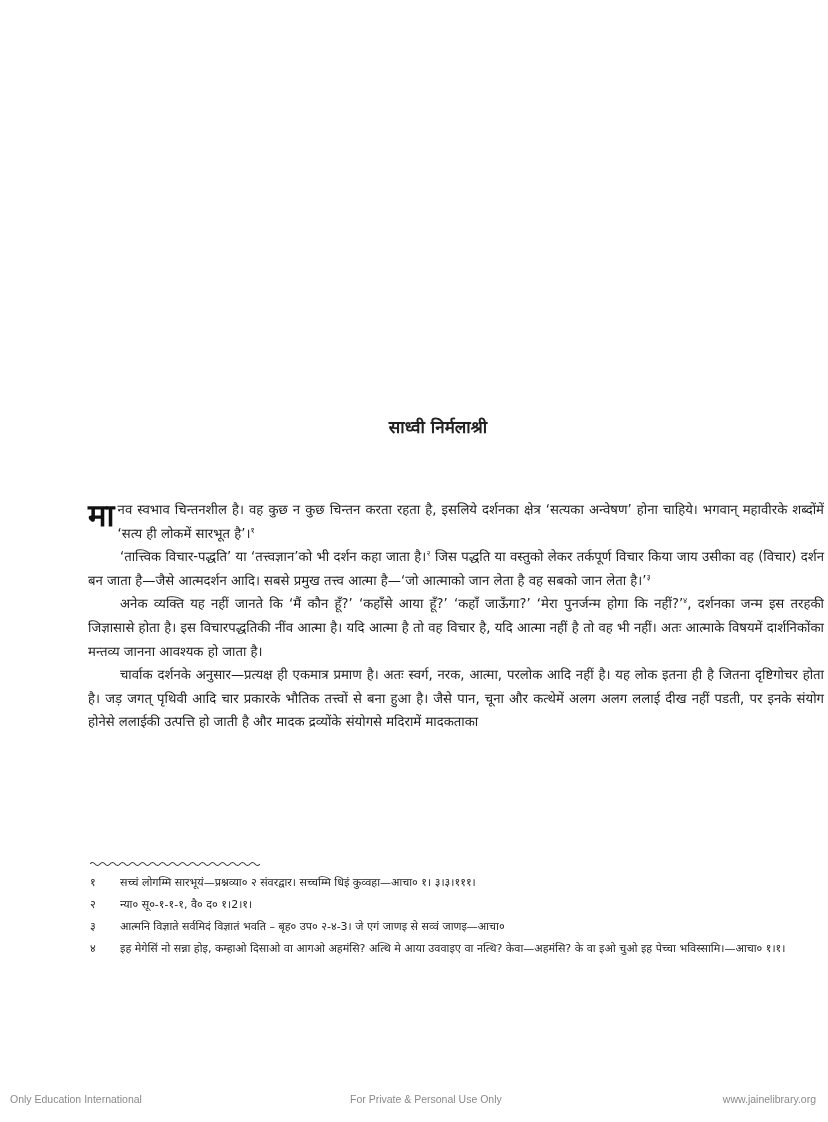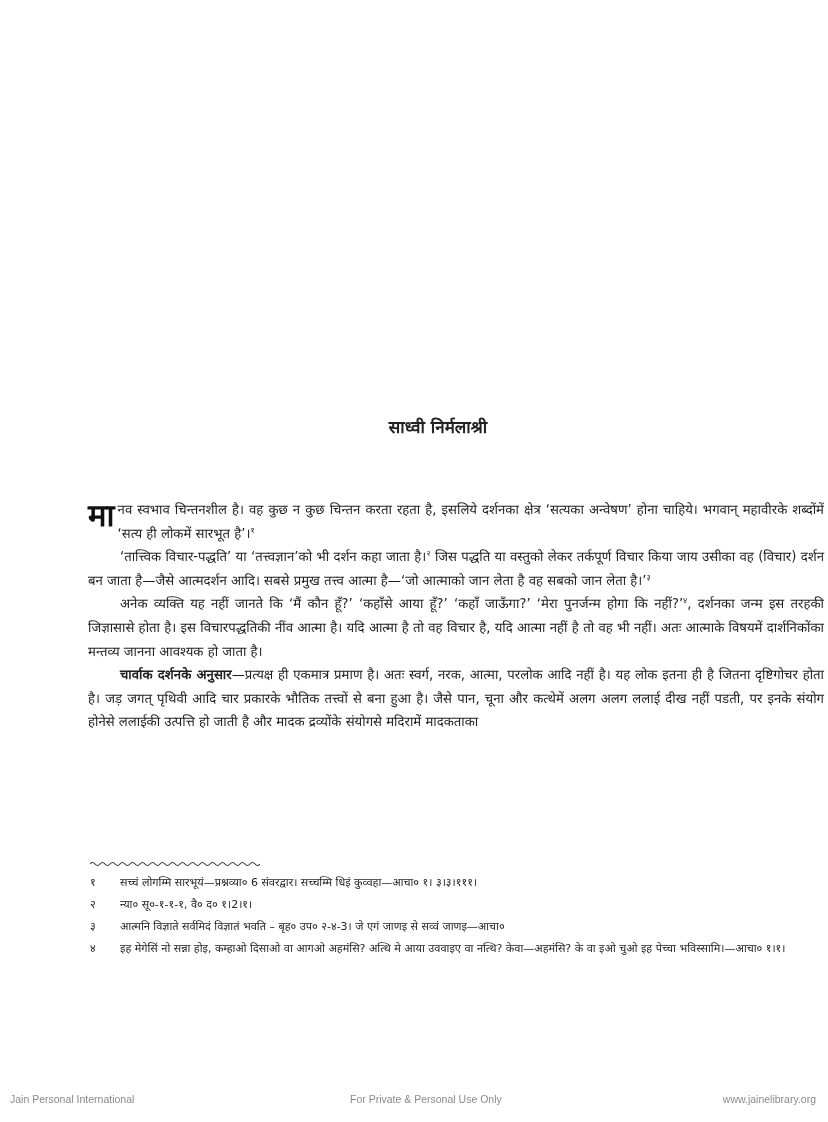--- a/index.html
+++ b/index.html
@@ -64,21 +64,21 @@
     .dropcap {
       float: left;
       font-size: 31px;
       font-weight: bold;
       line-height: 30px;
       margin-top: 2px;
       margin-right: 3px;
       color: #111;
     }
     .bold-lead {
-      font-weight: bold;
+      font-weight: normal;
     }
     .sup {
       font-size: 8px;
       vertical-align: super;
       line-height: 0;
     }
     .footnote-rule {
       position: absolute;
       top: 860px;
       left: 90px;
@@ -142,35 +142,35 @@
     </p>
   </div>
 
   <svg class="footnote-rule" viewBox="0 0 170 8" preserveAspectRatio="none">
     <path d="M0 4 Q 2.5 1 5 4 T 10 4 T 15 4 T 20 4 T 25 4 T 30 4 T 35 4 T 40 4 T 45 4 T 50 4 T 55 4 T 60 4 T 65 4 T 70 4 T 75 4 T 80 4 T 85 4 T 90 4 T 95 4 T 100 4 T 105 4 T 110 4 T 115 4 T 120 4 T 125 4 T 130 4 T 135 4 T 140 4 T 145 4 T 150 4 T 155 4 T 160 4 T 165 4 T 170 4" fill="none" stroke="#333" stroke-width="1.1"></path>
   </svg>
 
   <div class="footnotes">
     <div class="fn">
       <span class="fn-num">१</span>
-      <span class="fn-text">सच्चं लोगम्मि सारभूयं—प्रश्नव्या० 6 संवरद्वार। सच्चम्मि धिइं कुव्वहा—आचा० १। ३।३।१११।</span>
+      <span class="fn-text">सच्चं लोगम्मि सारभूयं—प्रश्नव्या० २ संवरद्वार। सच्चम्मि धिइं कुव्वहा—आचा० १। ३।३।१११।</span>
     </div>
     <div class="fn">
       <span class="fn-num">२</span>
       <span class="fn-text">न्या० सू०-१-१-१, वै० द० १।2।१।</span>
     </div>
     <div class="fn">
       <span class="fn-num">३</span>
       <span class="fn-text">आत्मनि विज्ञाते सर्वमिदं विज्ञातं भवति – बृह० उप० २-४-3। जे एगं जाणइ से सव्वं जाणइ—आचा०</span>
     </div>
     <div class="fn">
       <span class="fn-num">४</span>
       <span class="fn-text">इह मेगेसिं नो सन्ना होइ, कम्हाओ दिसाओ वा आगओ अहमंसि? अत्थि मे आया उववाइए वा नत्थि? केवा—अहमंसि? के वा इओ चुओ इह पेच्चा भविस्सामि।—आचा० १।१।</span>
     </div>
   </div>
 
   <div class="footer">
-    <span class="left">Jain Personal International</span>
+    <span class="left">Only Education International</span>
     <span class="center">For Private &amp; Personal Use Only</span>
     <span class="right">www.jainelibrary.org</span>
   </div>
 
 </div>
 
 </body></html>

